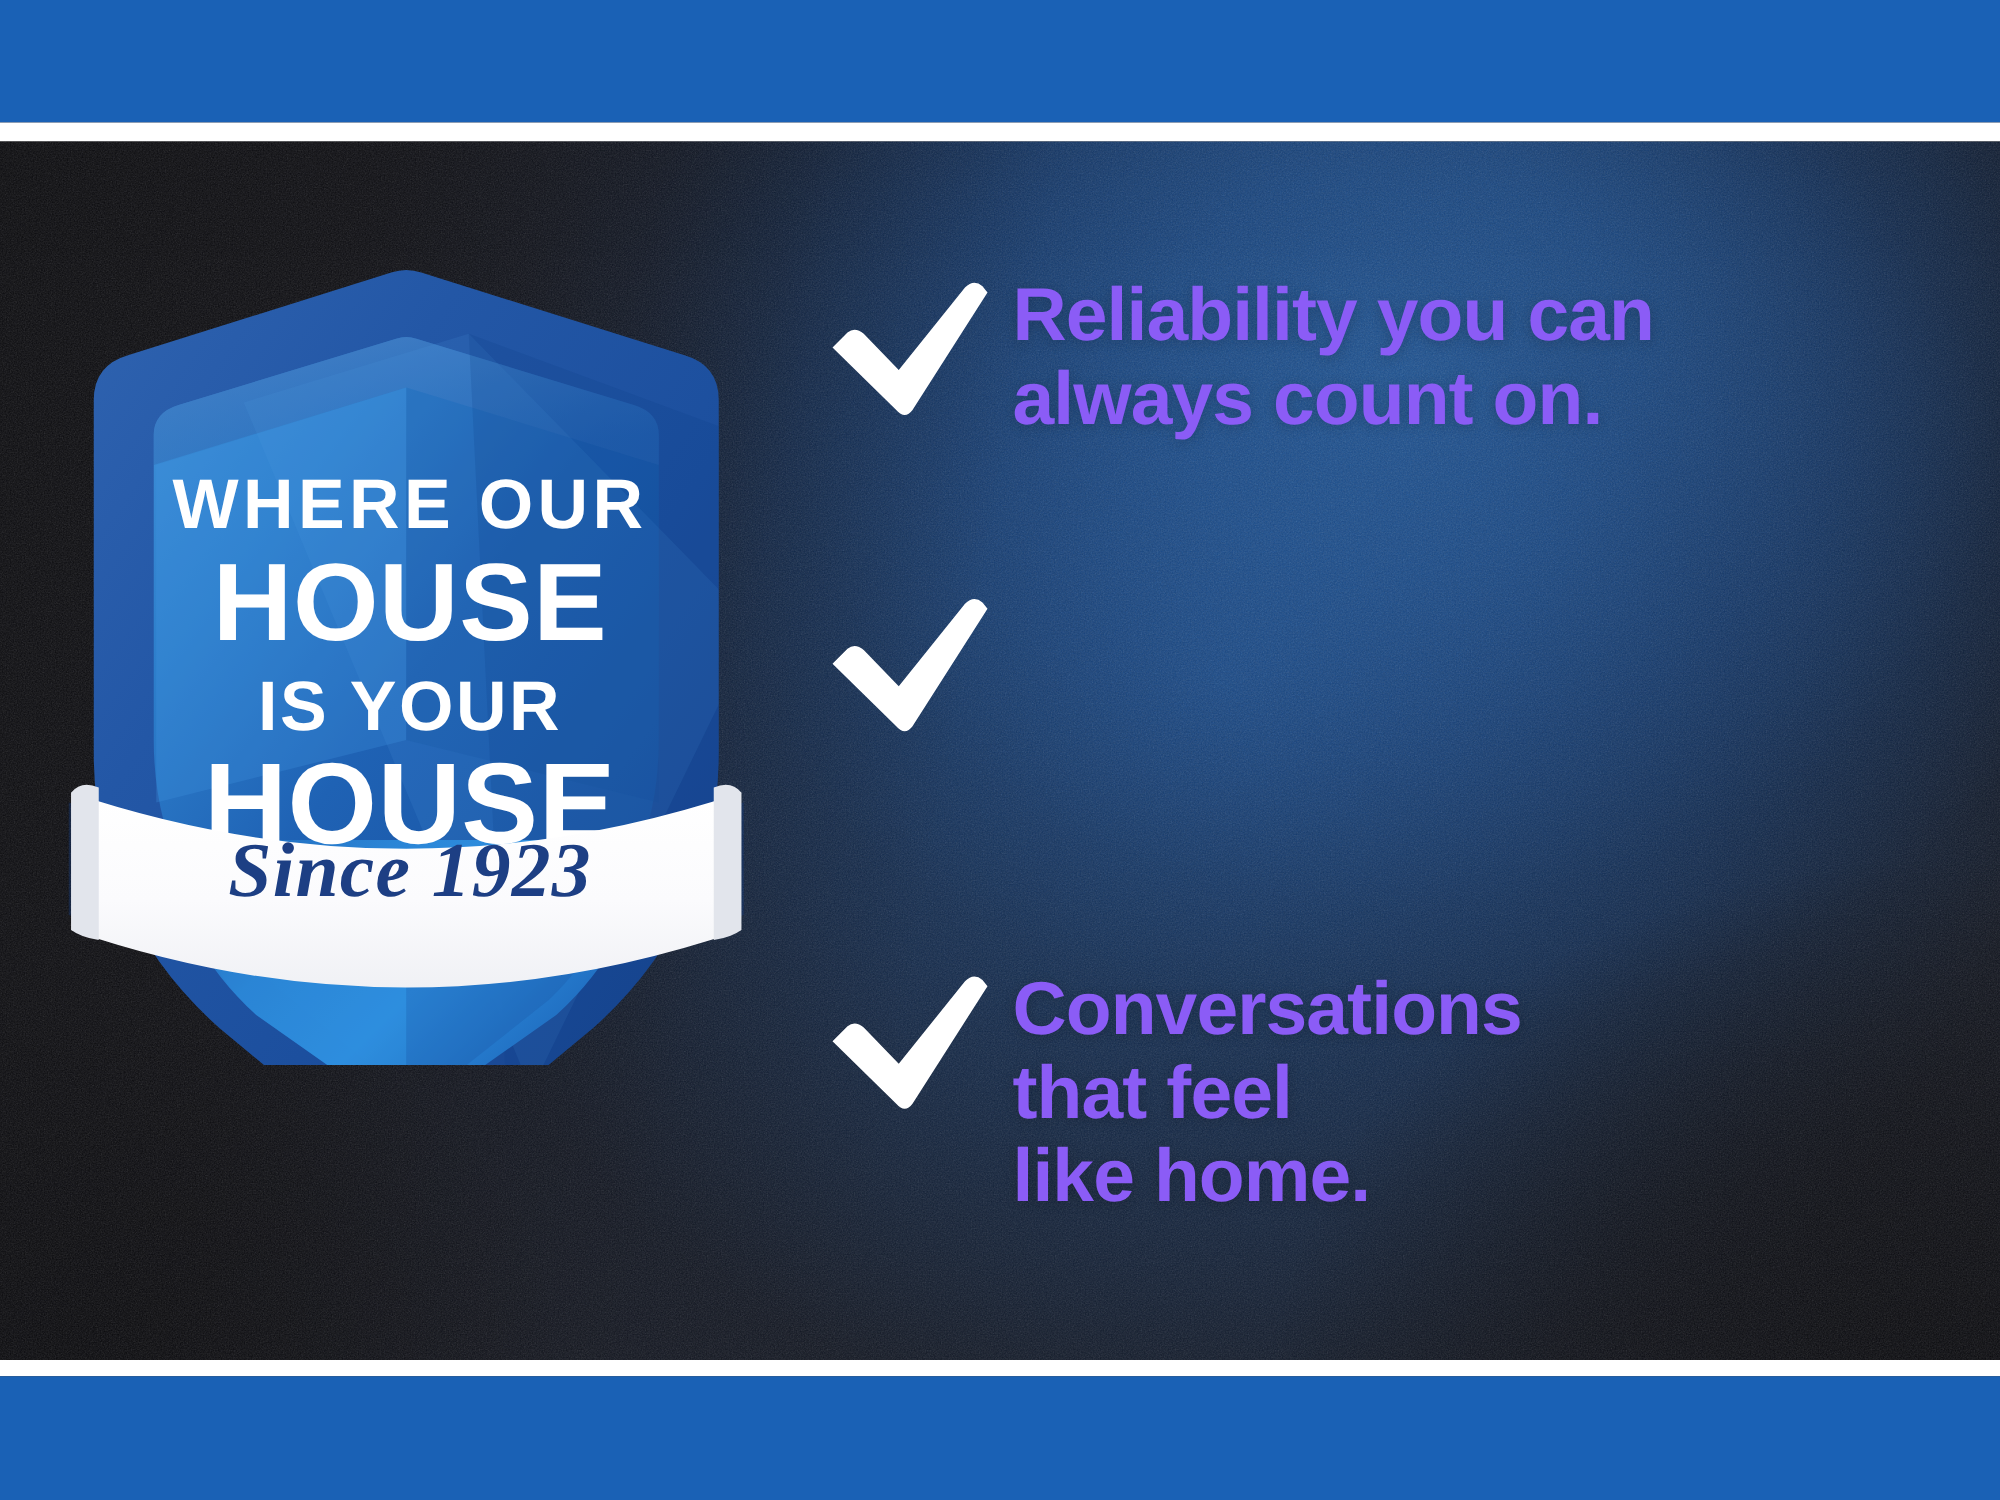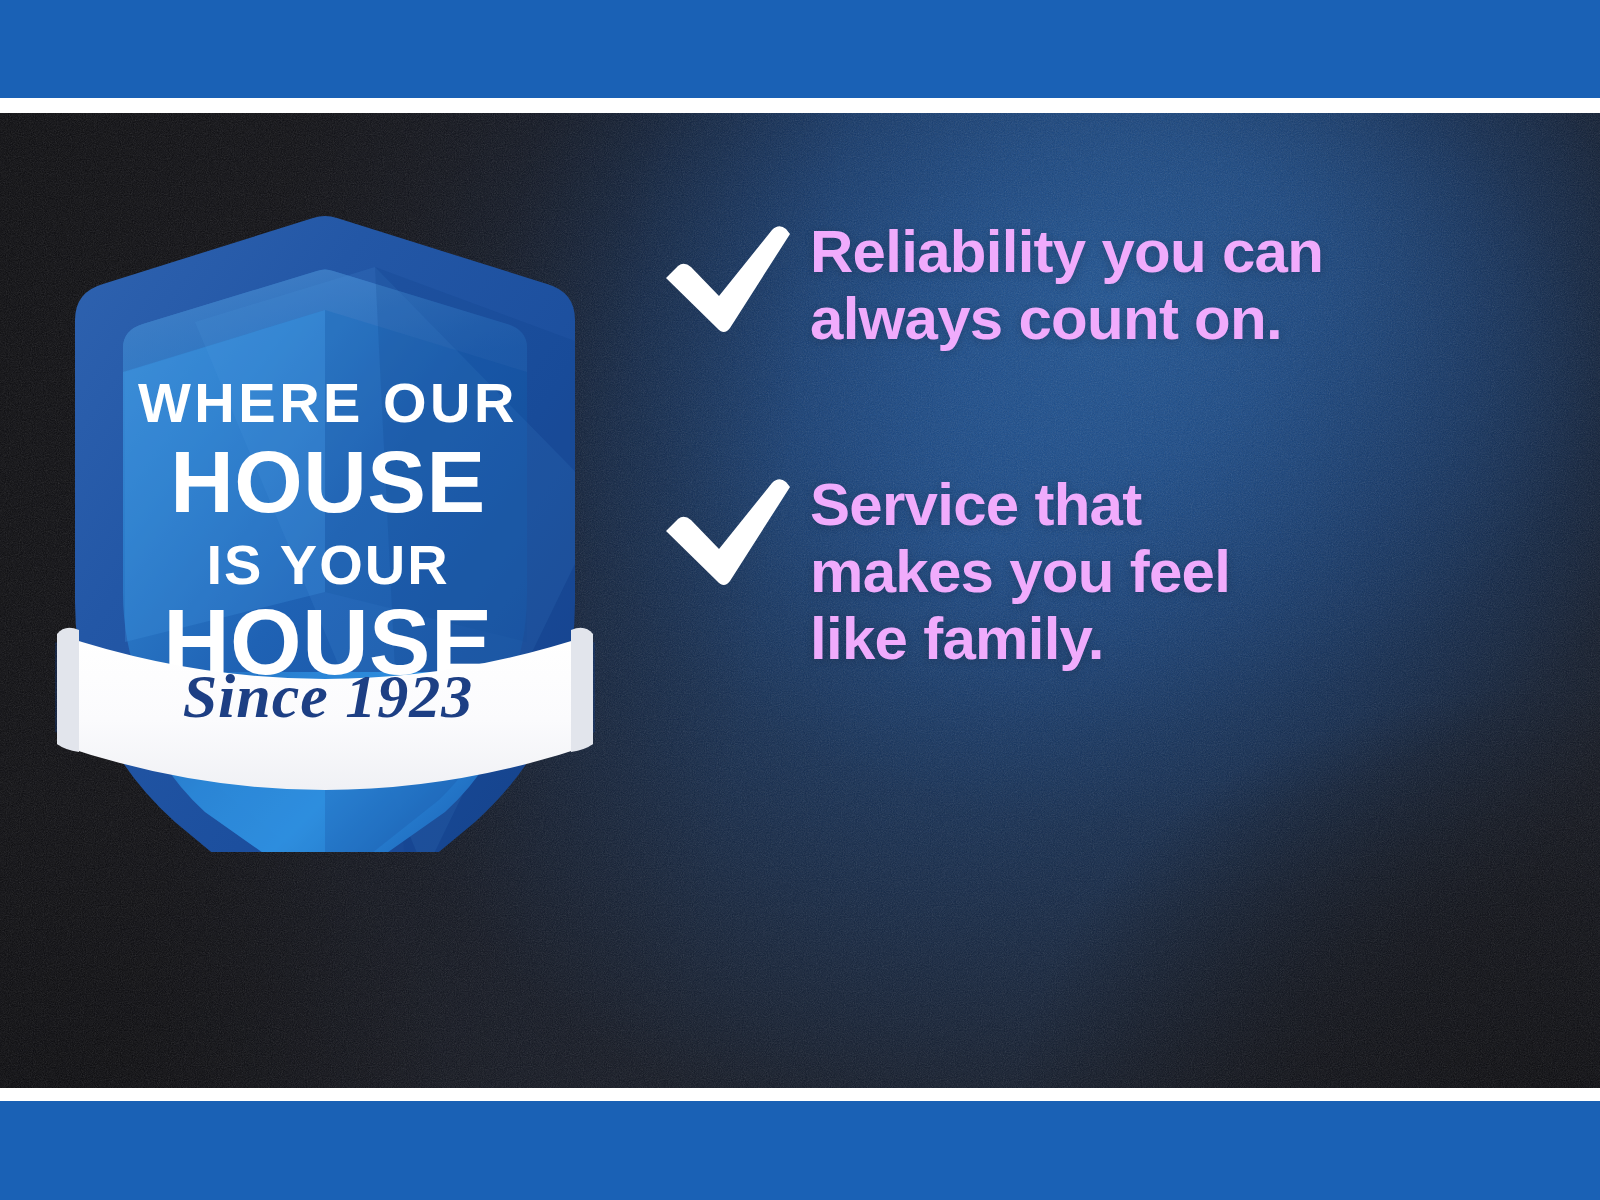--- a/index.html
+++ b/index.html
@@ -145,21 +145,21 @@
   .bullet-1 { top: 105px; }
   .bullet-2 { top: 358px; }
   .bullet-3 { top: 660px; }
 
   .check-box {
     width: 150px;
     flex: 0 0 150px;
     padding-top: 6px;
   }
   .bullet-text {
-    color: #f0abfc;
+    color: #8b5cf6;
     font-size: 60px;
     line-height: 1.12;
     font-weight: 700;
     letter-spacing: -0.012em;
     white-space: pre-line;
     text-shadow: 0 2px 10px rgba(0,0,0,0.18);
   }
 </style>
 </head>
 <body>
@@ -282,25 +282,32 @@
       <div class="bullet-text">Reliability you can
 always count on.</div>
     </div>
 
     <div class="bullet bullet-2">
       <div class="check-box">
         <svg width="132" height="112" viewBox="0 0 132 112">
           <path d="M6 54 L18 42 Q24 37 31 43 L59 72 L112 6 Q119 -1 126 5 L130 10 L70 104 Q64 112 57 104 Z" fill="#ffffff"></path>
         </svg>
       </div>
-      <div class="bullet-text">Service that
-makes you feel
-like family.</div>
     </div>
 
+    <div class="bullet bullet-3">
+      <div class="check-box">
+        <svg width="132" height="112" viewBox="0 0 132 112">
+          <path d="M6 54 L18 42 Q24 37 31 43 L59 72 L112 6 Q119 -1 126 5 L130 10 L70 104 Q64 112 57 104 Z" fill="#ffffff"></path>
+        </svg>
+      </div>
+      <div class="bullet-text">Conversations
+that feel
+like home.</div>
+    </div>
 
   </div>
 
   <div class="bar-top"></div>
   <div class="bar-top-gap"></div>
   <div class="bar-bottom-gap"></div>
   <div class="bar-bottom"></div>
 
 </div>
 

